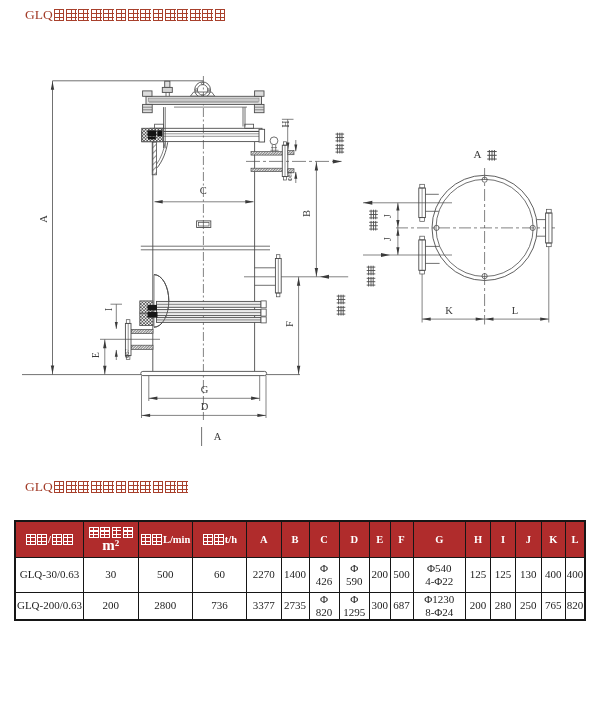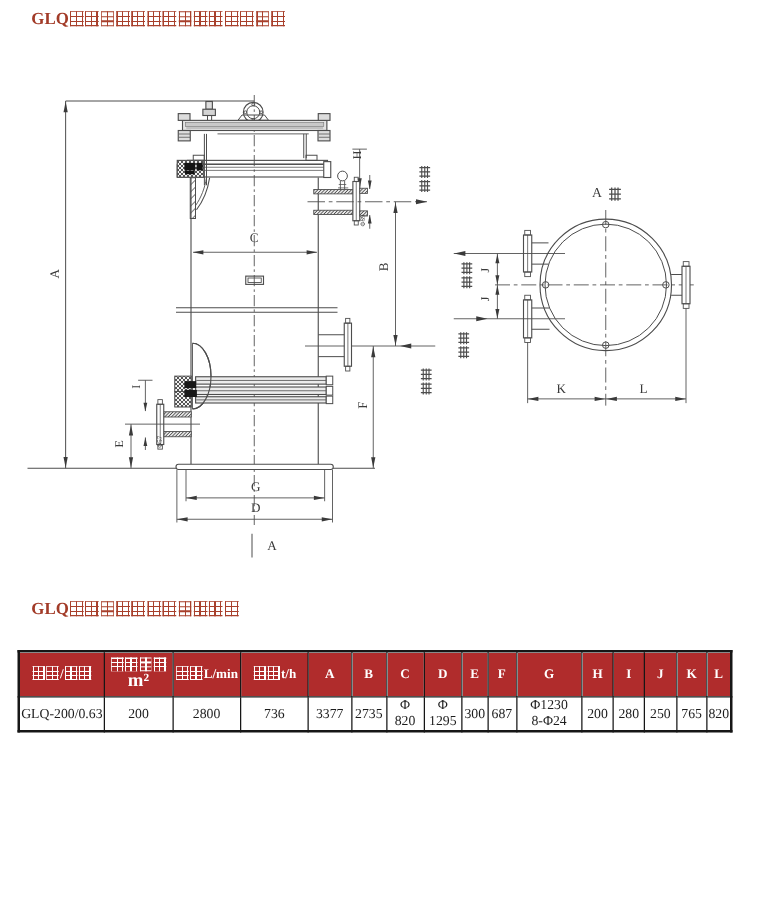--- a/index.html
+++ b/index.html
@@ -1,16 +1,16 @@
 <!DOCTYPE html>
 <html><head><meta charset="utf-8"><style>
 *{margin:0;padding:0;box-sizing:border-box}
 html,body{width:607px;height:721px;background:#fff;overflow:hidden}
 body{position:relative;font-family:"Liberation Serif",serif}
-.tt{position:absolute;font-size:13.5px;font-weight:bold;color:#a23b28;letter-spacing:0;line-height:15px;white-space:nowrap}
+.tt{position:absolute;font-size:13.5px;font-weight:normal;color:#a23b28;letter-spacing:0;line-height:15px;white-space:nowrap}
 i.hzr,i.hzw{display:inline-block;vertical-align:-1.5px;margin:0 0.8px}
 i.hzr{width:10.8px;height:11.8px;background:
  repeating-linear-gradient(to bottom,#a8402c 0 1px,transparent 1px 3.8px),
  repeating-linear-gradient(to right,#a8402c 0 1px,transparent 1px 4.6px)}
 i.hzw{width:9.8px;height:10.6px;background:
  repeating-linear-gradient(to bottom,#fff 0 1px,transparent 1px 3.5px),
  repeating-linear-gradient(to right,#fff 0 1px,transparent 1px 4.3px)}
 #tb{position:absolute;left:14px;top:520px;border-collapse:collapse;table-layout:fixed;border:2.4px solid #161616}
 #tb th,#tb td{border:1.7px solid #161616;padding:0;text-align:center;vertical-align:middle;font-size:11px;line-height:13px;overflow:hidden}
 #tb th{background:#b02c2c;color:#fff;font-weight:bold;font-size:10.5px}
@@ -291,20 +291,38 @@
         <th>D</th>
         <th>E</th>
         <th>F</th>
         <th>G</th>
         <th>H</th>
         <th>I</th>
         <th>J</th>
         <th>K</th>
         <th>L</th>
       </tr>
+      <tr style="height:34.5px">
+        <td>GLQ-30/0.63</td>
+        <td>30</td>
+        <td>500</td>
+        <td>60</td>
+        <td>2270</td>
+        <td>1400</td>
+        <td>Φ<br>426</td>
+        <td>Φ<br>590</td>
+        <td>200</td>
+        <td>500</td>
+        <td>Φ540<br>4-Φ22</td>
+        <td>125</td>
+        <td>125</td>
+        <td>130</td>
+        <td>400</td>
+        <td>400</td>
+      </tr>
       <tr style="height:21px">
         <td>GLQ-200/0.63</td>
         <td>200</td>
         <td>2800</td>
         <td>736</td>
         <td>3377</td>
         <td>2735</td>
         <td>Φ<br>820</td>
         <td>Φ<br>1295</td>
         <td>300</td>

